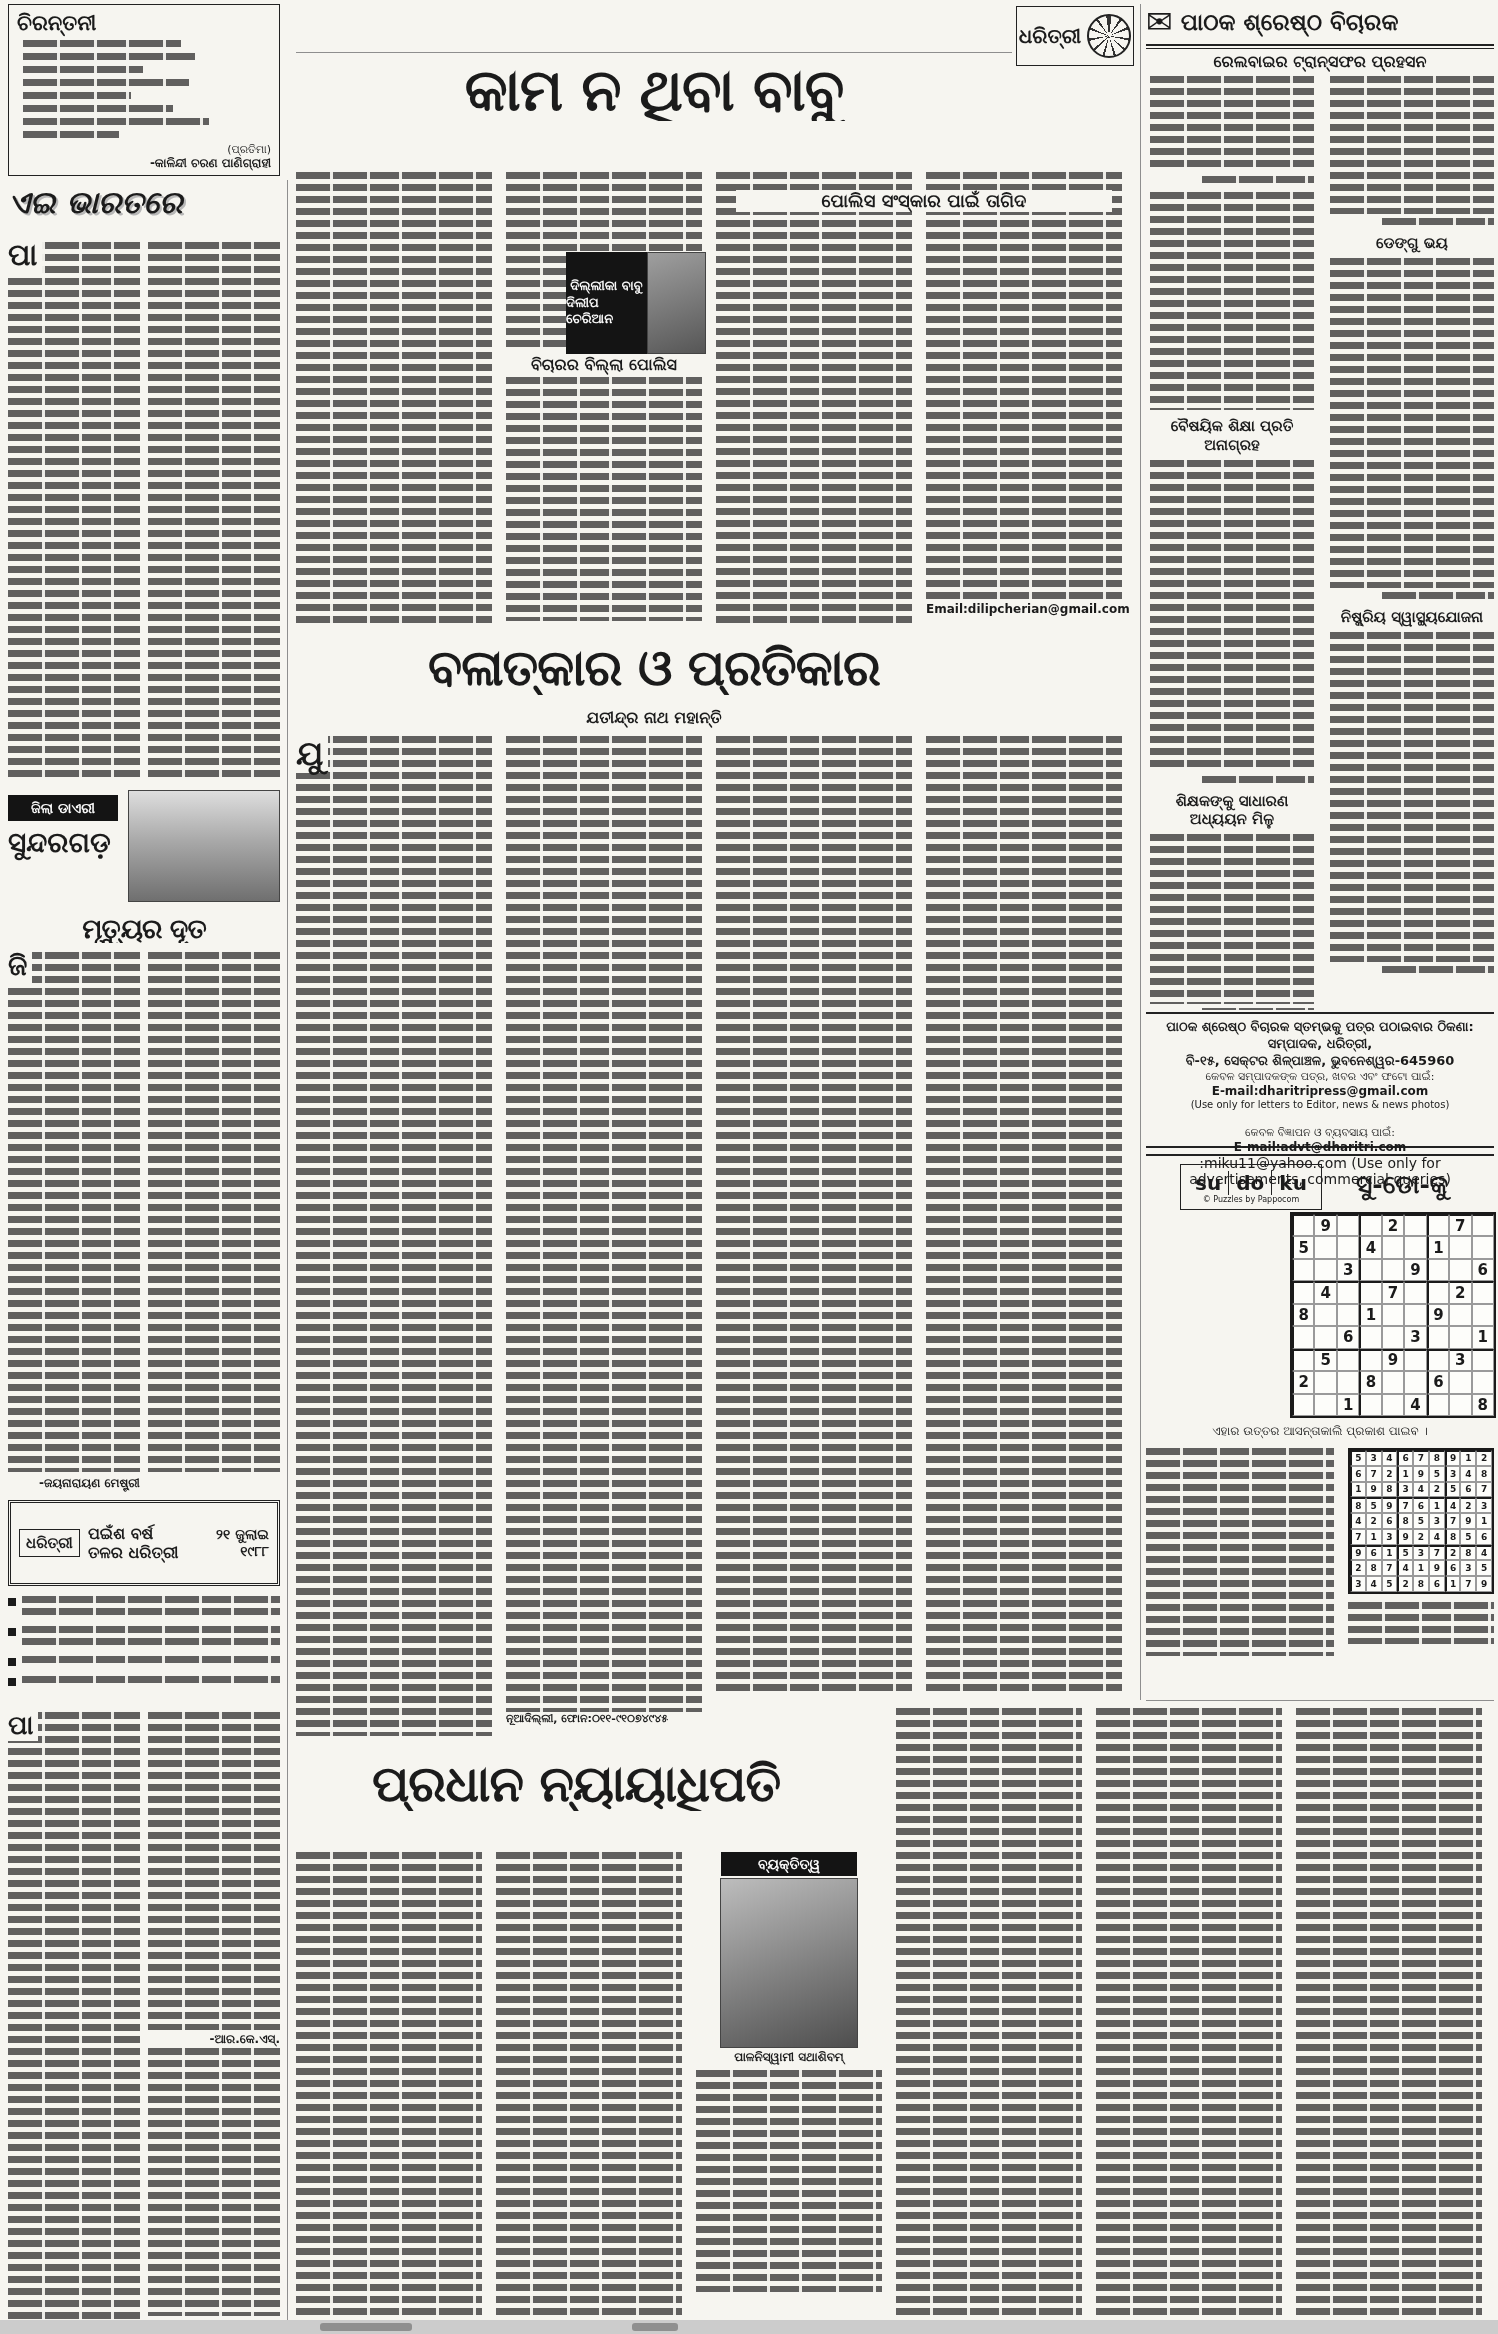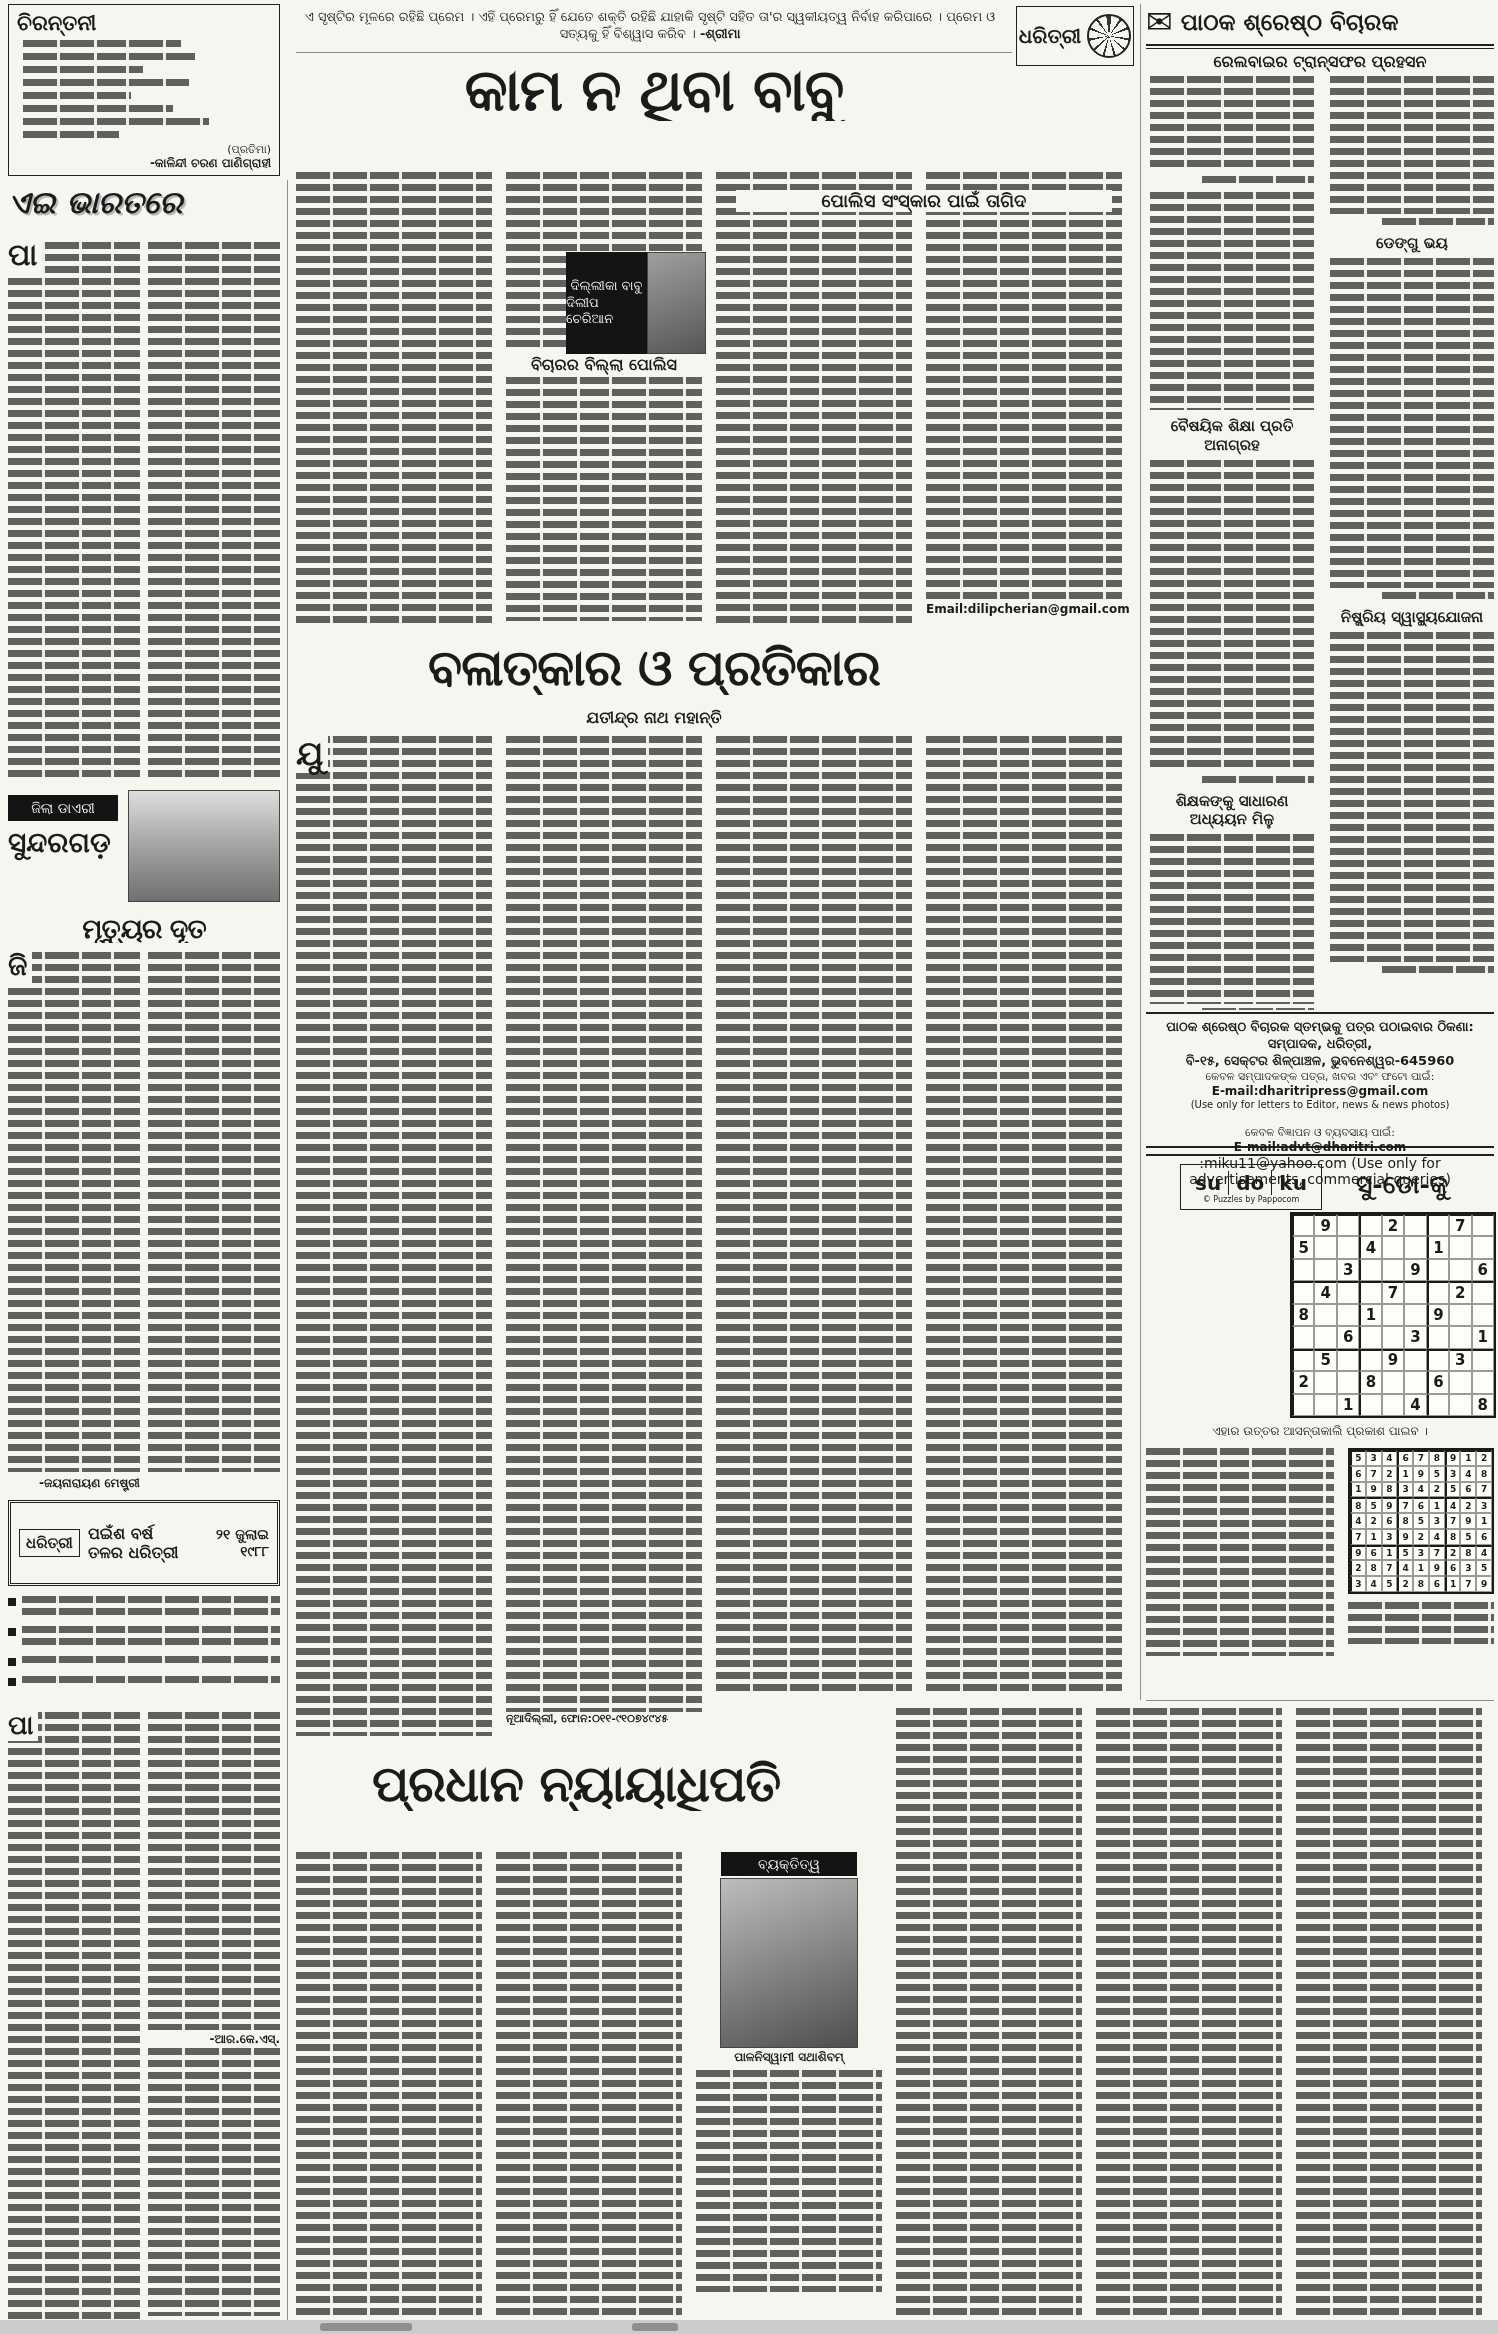--- a/index.html
+++ b/index.html
@@ -10,21 +10,21 @@
   
   .ft{background-image:
       repeating-linear-gradient(90deg, rgba(246,245,240,0) 0 34px, rgba(246,245,240,.95) 34px 37px,
         rgba(246,245,240,0) 37px 71px, rgba(246,245,240,.95) 71px 74px,
         rgba(246,245,240,0) 74px 103px, rgba(246,245,240,.95) 103px 106px),
       repeating-linear-gradient(180deg,#3c3c3c 0 7px, rgba(0,0,0,0) 7px 12px);
       opacity:.8;}
   .pline{height:8px;margin:5px 0 0 6px;}
   .sig{height:9px;width:112px;margin:4px 0 7px auto;}
   .dcap{position:absolute;z-index:3;background:#f6f5f0;font-weight:800;line-height:1;padding:0 5px 3px 0;}
-  .blackbox{background:#141414;color:#fafafa;display:flex;align-items:center;justify-content:center;font-weight:400;}
+  .blackbox{background:#141414;color:#fafafa;display:flex;align-items:center;justify-content:center;font-weight:700;}
   .photo{background:linear-gradient(140deg,#cfcfcf,#939393 55%,#5e5e5e);border:1px solid #444;}
   .rule{background:#8e8e8e;}
   .ltitle{font-weight:800;font-size:15px;text-align:center;margin:7px 0 5px 0;line-height:1.25;}
   .headline{font-weight:800;text-align:center;letter-spacing:-1px;line-height:1.05;overflow:hidden;}
   .box{border:1.5px solid #222;}
   .emblem{width:40px;height:40px;border-radius:50%;border:2.5px solid #222;
           background:repeating-conic-gradient(#333 0deg 7deg, rgba(0,0,0,0) 7deg 32deg);}
   .sgrid{display:grid;grid-template-columns:repeat(9,1fr);grid-template-rows:repeat(9,1fr);
          border:2px solid #1a1a1a;background:#fdfdfa;}
   .scell{border:1px solid #9a9a9a;display:flex;align-items:center;justify-content:center;font-weight:700;}
@@ -103,24 +103,20 @@
   </div>
 
   <div class="abs dcap" style="left:8px;top:1712px;font-size:26px;">ପା</div>
   <div class="abs ft" style="left:8px;top:1712px;width:132px;height:614px;"></div>
   <div class="abs" style="left:148px;top:1712px;width:132px;height:614px;">
     <div class="ft" style="height:318px;"></div>
     <div class="b rt" style="font-size:12px;margin:2px 0;">-ଆର.କେ.ଏସ୍.</div>
     <div class="ft" style="height:268px;"></div>
   </div>
 
-  <div class="abs ctr" style="left:300px;top:8px;width:700px;font-size:13px;line-height:17px;">
-    <span>ଏ ସୃଷ୍ଟିର ମୂଳରେ ରହିଛି ପ୍ରେମ । ଏହି ପ୍ରେମରୁ ହିଁ ଯେତେ ଶକ୍ତି ରହିଛି ଯାହାକି ସୃଷ୍ଟି ସହିତ ତା'ର ସ୍ୱକୀୟତ୍ୱ ନିର୍ବାହ କରିପାରେ । ପ୍ରେମ ଓ ସତ୍ୟକୁ ହିଁ ବିଶ୍ୱାସ କରିବ ।</span>
-    <span class="b">-ଶ୍ରୀମା</span>
-  </div>
   <div class="abs rule" style="left:296px;top:52px;width:716px;height:1px;"></div>
   <div class="abs box" style="left:1016px;top:6px;width:118px;height:60px;display:flex;align-items:center;justify-content:center;gap:6px;">
     <span class="xb" style="font-size:20px;">ଧରିତ୍ରୀ</span>
     <span class="emblem"></span>
   </div>
 
   <div class="abs headline" style="left:296px;top:60px;width:716px;font-size:58px;">କାମ ନ ଥିବା ବାବୁ</div>
 
   <div class="abs ft" style="left:296px;top:172px;width:196px;height:456px;"></div>
   <div class="abs" style="left:506px;top:172px;width:196px;height:456px;">

